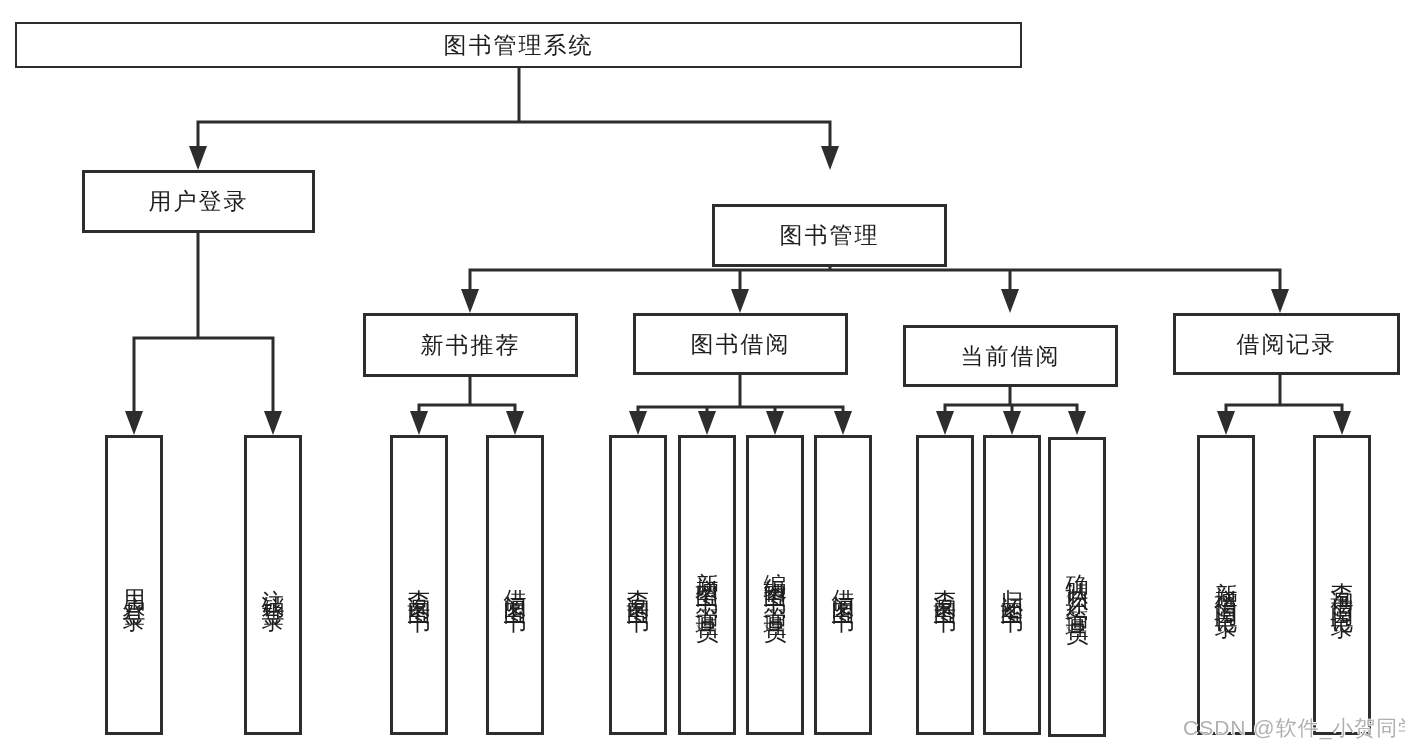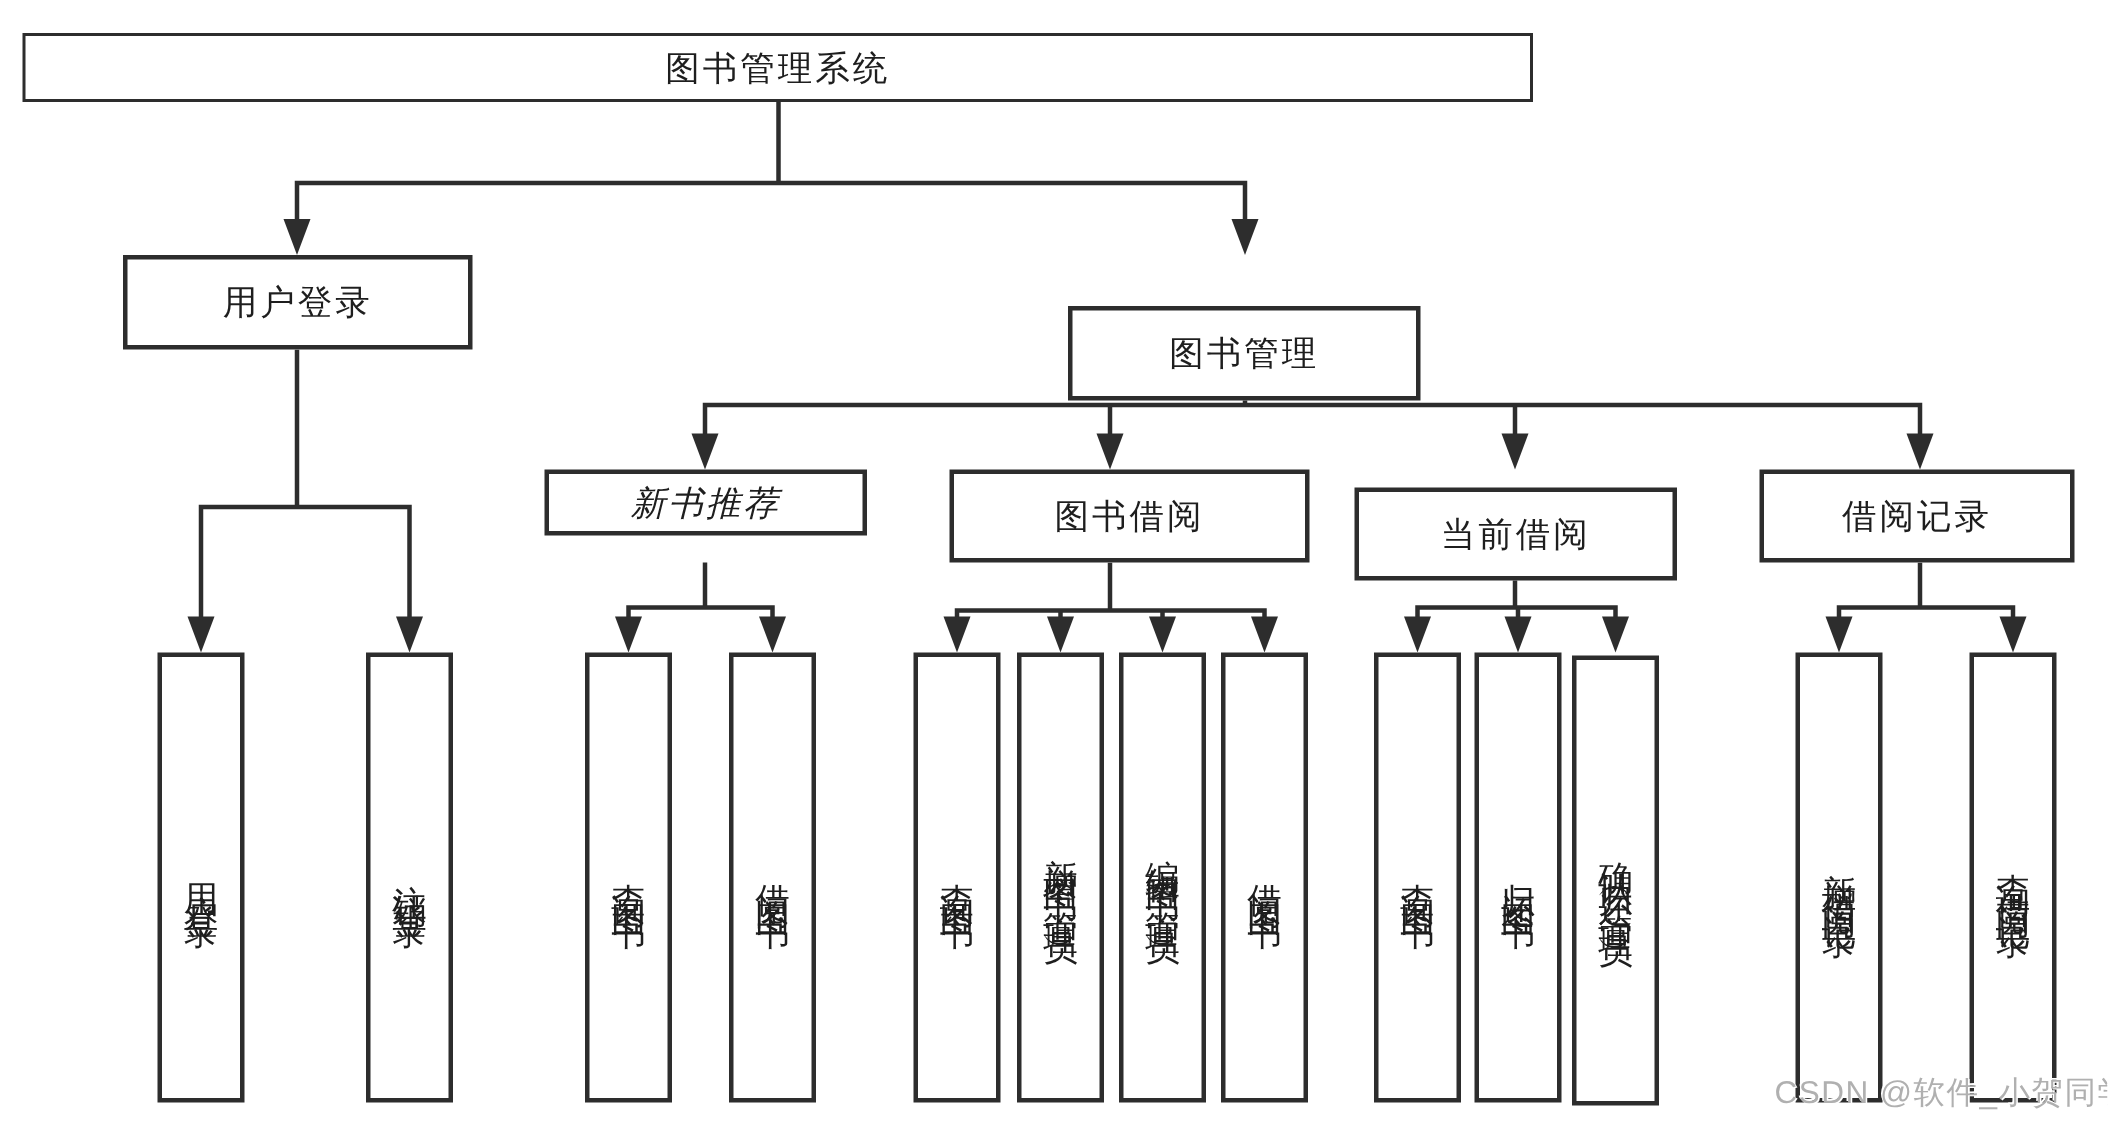--- a/index.html
+++ b/index.html
@@ -112,30 +112,30 @@
     <span>图书管理系统</span>
   </div>
 
   <div class="node hbox" style="left:82px; top:170px; width:233px; height:63px;">
     <span>用户登录</span>
   </div>
   <div class="node hbox" style="left:712px; top:170px; width:235px; height:63px;margin-top:34px;">
     <span>图书管理</span>
   </div>
 
-  <div class="node hbox" style="left:363px; top:313px; width:215px; height:44px;font-style:italic;">
+  <div class="node hbox" style="left:363px; top:313px; width:215px; height:64px;">
     <span>新书推荐</span>
   </div>
-  <div class="node hbox" style="left:633px; top:313px; width:240px; height:62px;text-align:right;">
+  <div class="node hbox" style="left:633px; top:313px; width:215px; height:62px;text-align:right;">
     <span>图书借阅</span>
   </div>
   <div class="node hbox" style="left:903px; top:313px; width:215px; height:62px;margin-top:12px;">
     <span>当前借阅</span>
   </div>
-  <div class="node hbox" style="left:1173px; top:313px; width:210px; height:62px;">
+  <div class="node hbox" style="left:1173px; top:313px; width:227px; height:62px;">
     <span>借阅记录</span>
   </div>
 
   <div class="node vbox" style="left:105px; top:435px; width:58px; height:300px;">
     <span>用户登录</span>
   </div>
   <div class="node vbox" style="left:244px; top:435px; width:58px; height:300px;">
     <span>注销登录</span>
   </div>
 

